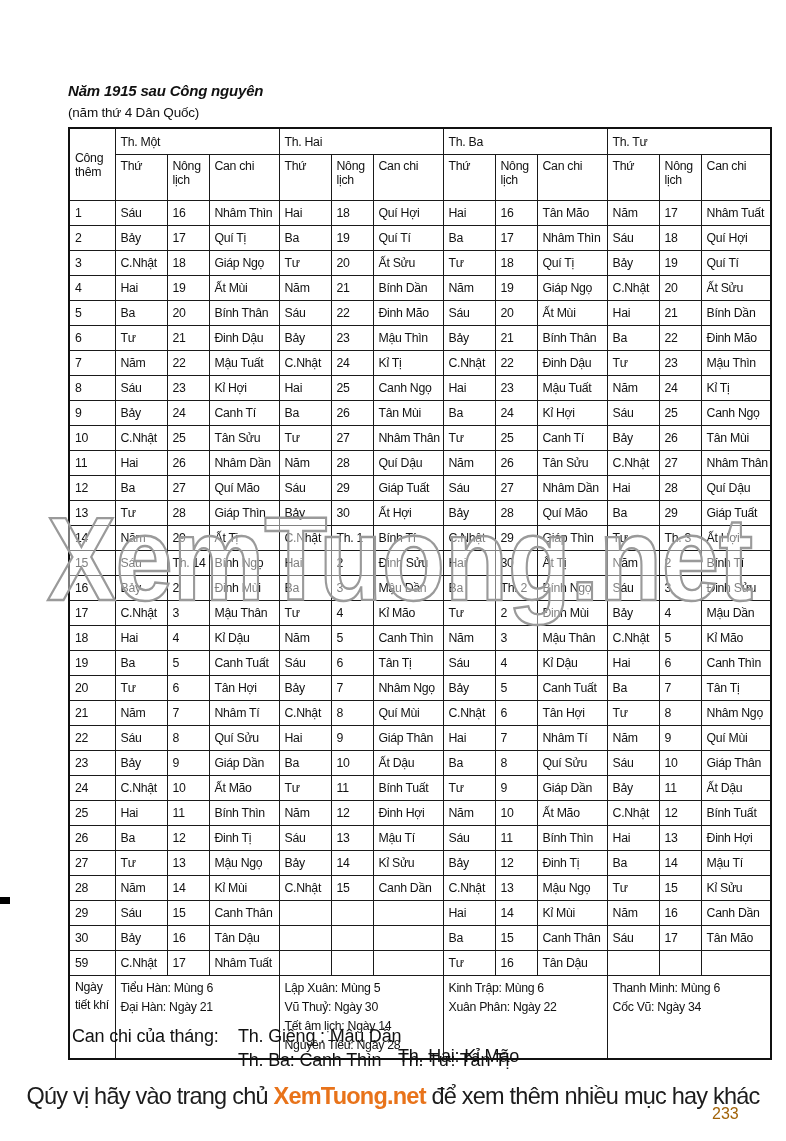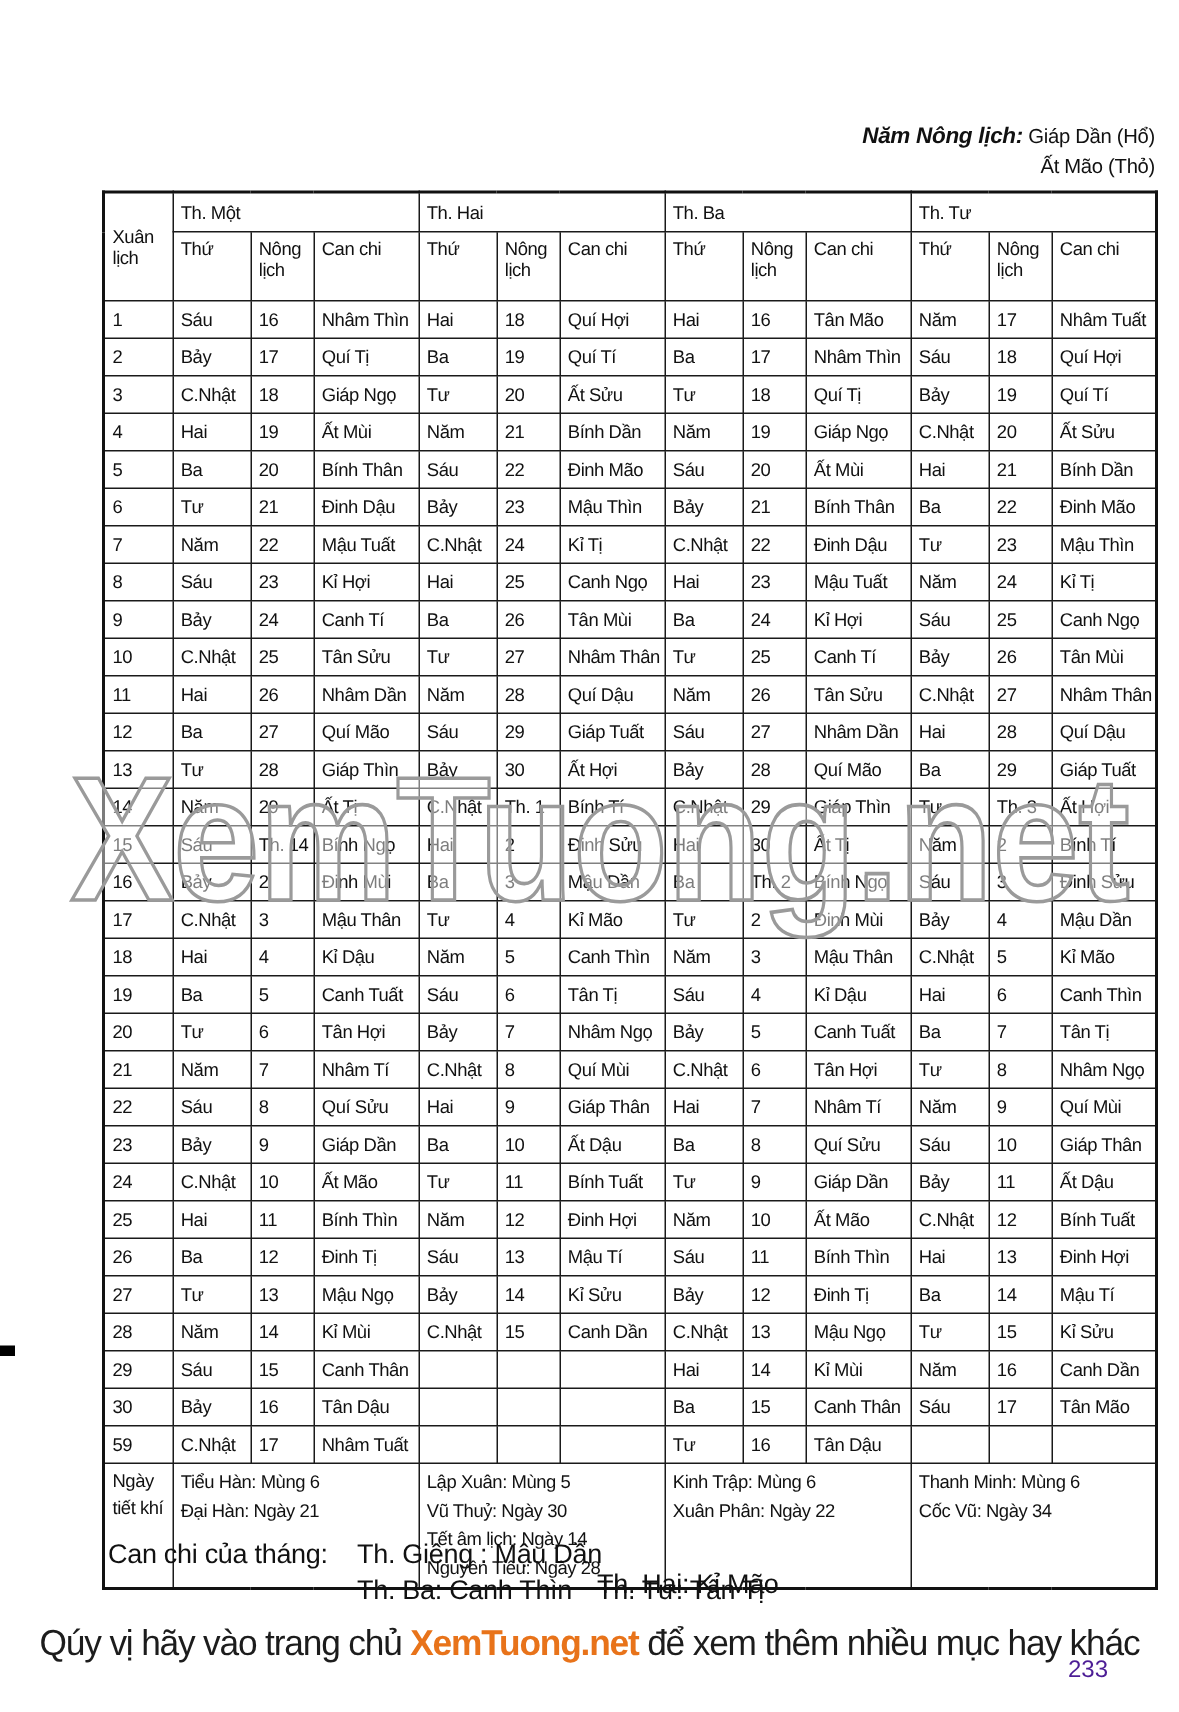--- a/index.html
+++ b/index.html
@@ -46,35 +46,32 @@
   .ccm .c2a{position:absolute;left:330px;top:0;margin-top:20px;}
   .ccm .c1b{position:absolute;left:170px;top:24px;}
   .ccm .c2b{position:absolute;left:330px;top:24px;}
   
   .footer{
     position:absolute;left:0;top:1082px;width:786px;text-align:center;
     font-size:24px;letter-spacing:-0.8px;white-space:nowrap;color:#1c1c1c;
     font-weight:500;transform:scaleX(0.98);transform-origin:center;
   }
   .footer .brand{font-weight:600;}
-  .pagenum{position:absolute;left:712px;top:1105px;font-size:16px;color:#4c1d95;letter-spacing:0;}
+  .pagenum{position:absolute;left:712px;top:1105px;font-size:16px;color:#a16207;letter-spacing:0;}
   .margin-mark{position:absolute;left:0;top:897px;width:10px;height:7px;background:#000;}
 </style>
 </head>
 <body>
 
 <div class="page">
 
   <div class="hdr">
-    <div class="hdr-right">
-      <div class="hr1">
-        <span class="lbl">Năm Nông lịch:</span>
-        <span>Giáp Dần (Hổ)</span>
-      </div>
-      <div class="hr2">Ất Mão (Thỏ)</div>
+    <div class="hdr-left">
+      <div class="hl1">Năm 1915 sau Công nguyên</div>
+      <div class="hl2">(năm thứ  4 Dân Quốc)</div>
     </div>
   </div>
 
   <table class="cal">
     <colgroup>
       <col style="width:46px">
       <col style="width:52px">
         <col style="width:42px">
         <col style="width:70px">
       <col style="width:52px">
@@ -82,21 +79,21 @@
         <col style="width:70px">
       <col style="width:52px">
         <col style="width:42px">
         <col style="width:70px">
       <col style="width:52px">
         <col style="width:42px">
         <col style="width:70px">
     </colgroup>
     <thead>
       <tr>
-        <th rowspan="2" class="corner">Xuân lịch</th>
+        <th rowspan="2" class="corner">Công thêm</th>
         <th colspan="3" class="month-h">Th. Một</th>
         <th colspan="3" class="month-h">Th. Hai</th>
         <th colspan="3" class="month-h">Th. Ba</th>
         <th colspan="3" class="month-h">Th. Tư</th>
       </tr>
       <tr>
         <th class="sub-h">Thứ</th>
         <th class="sub-h">Nông lịch</th>
         <th class="sub-h">Can chi</th>
         <th class="sub-h">Thứ</th>

